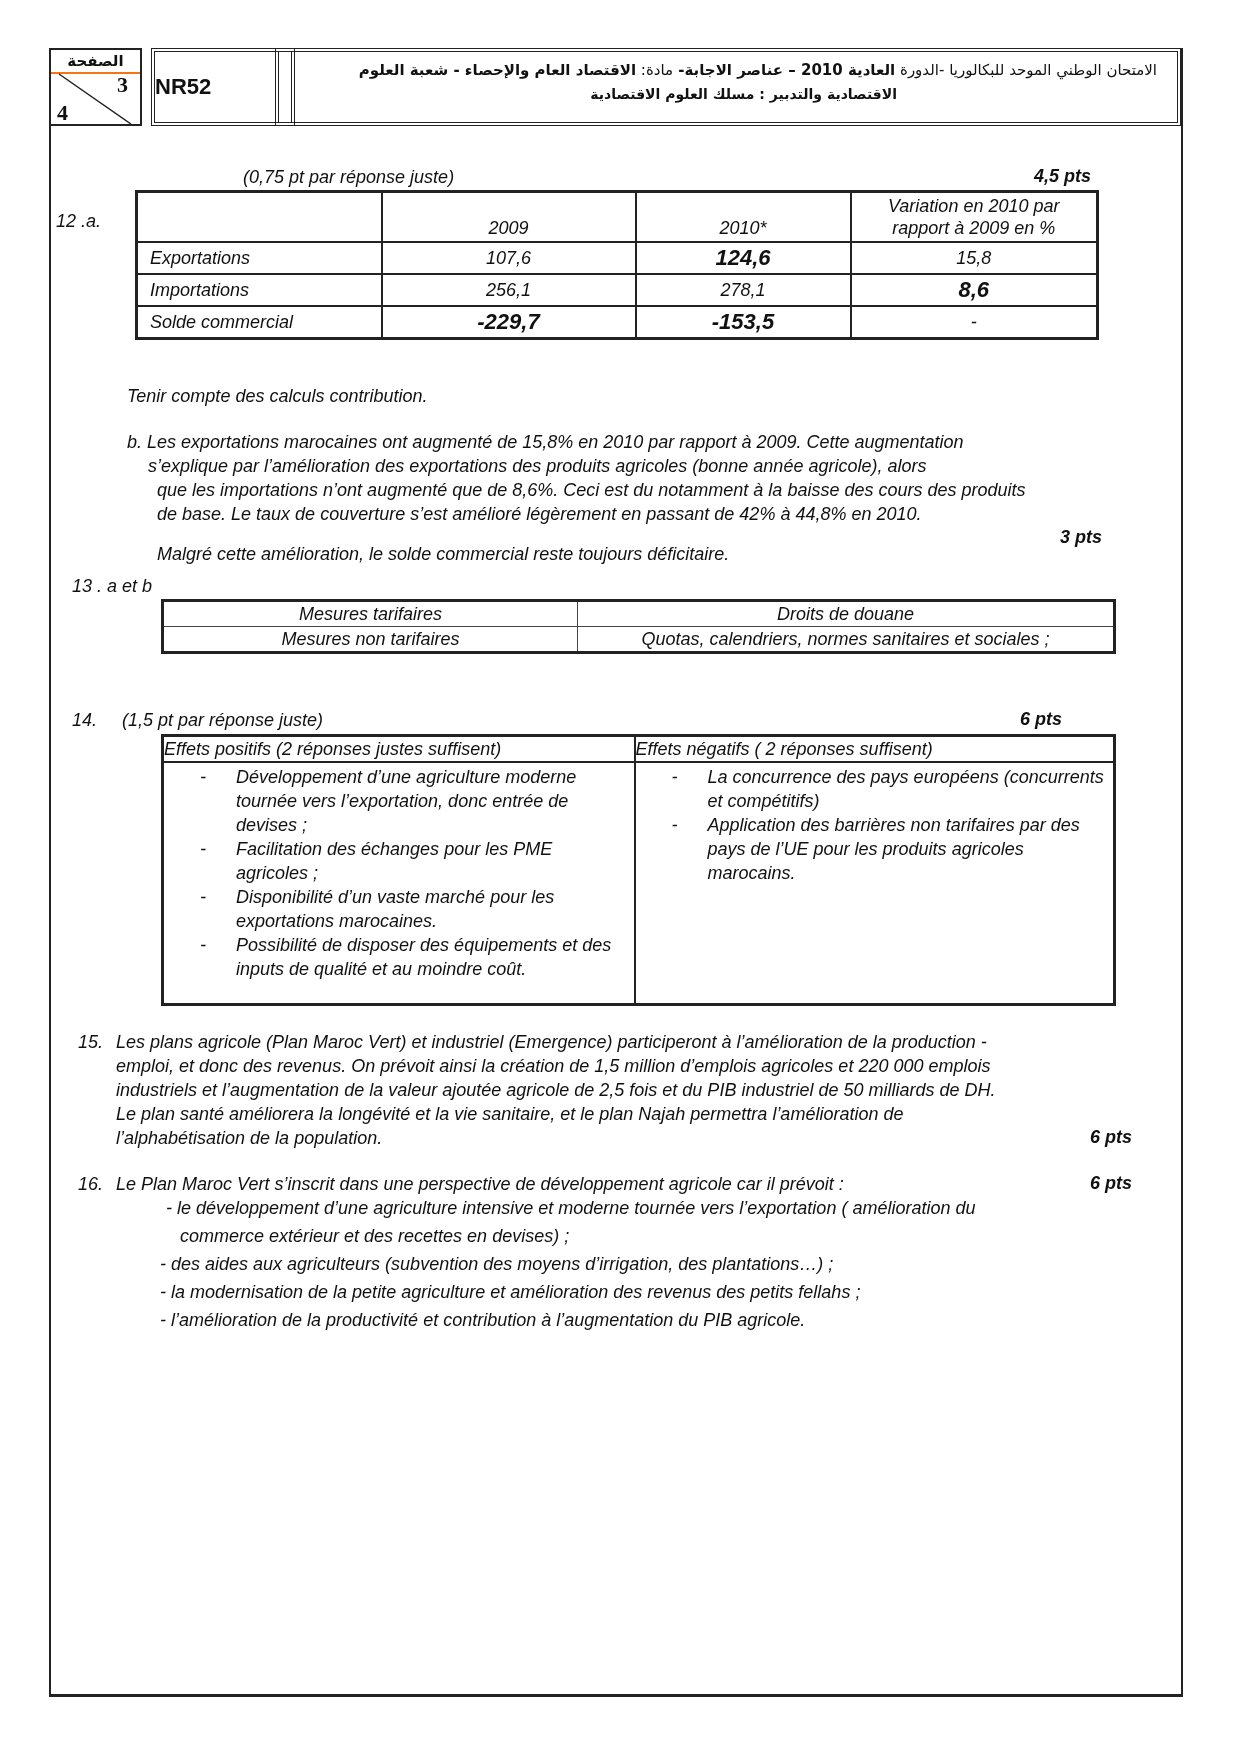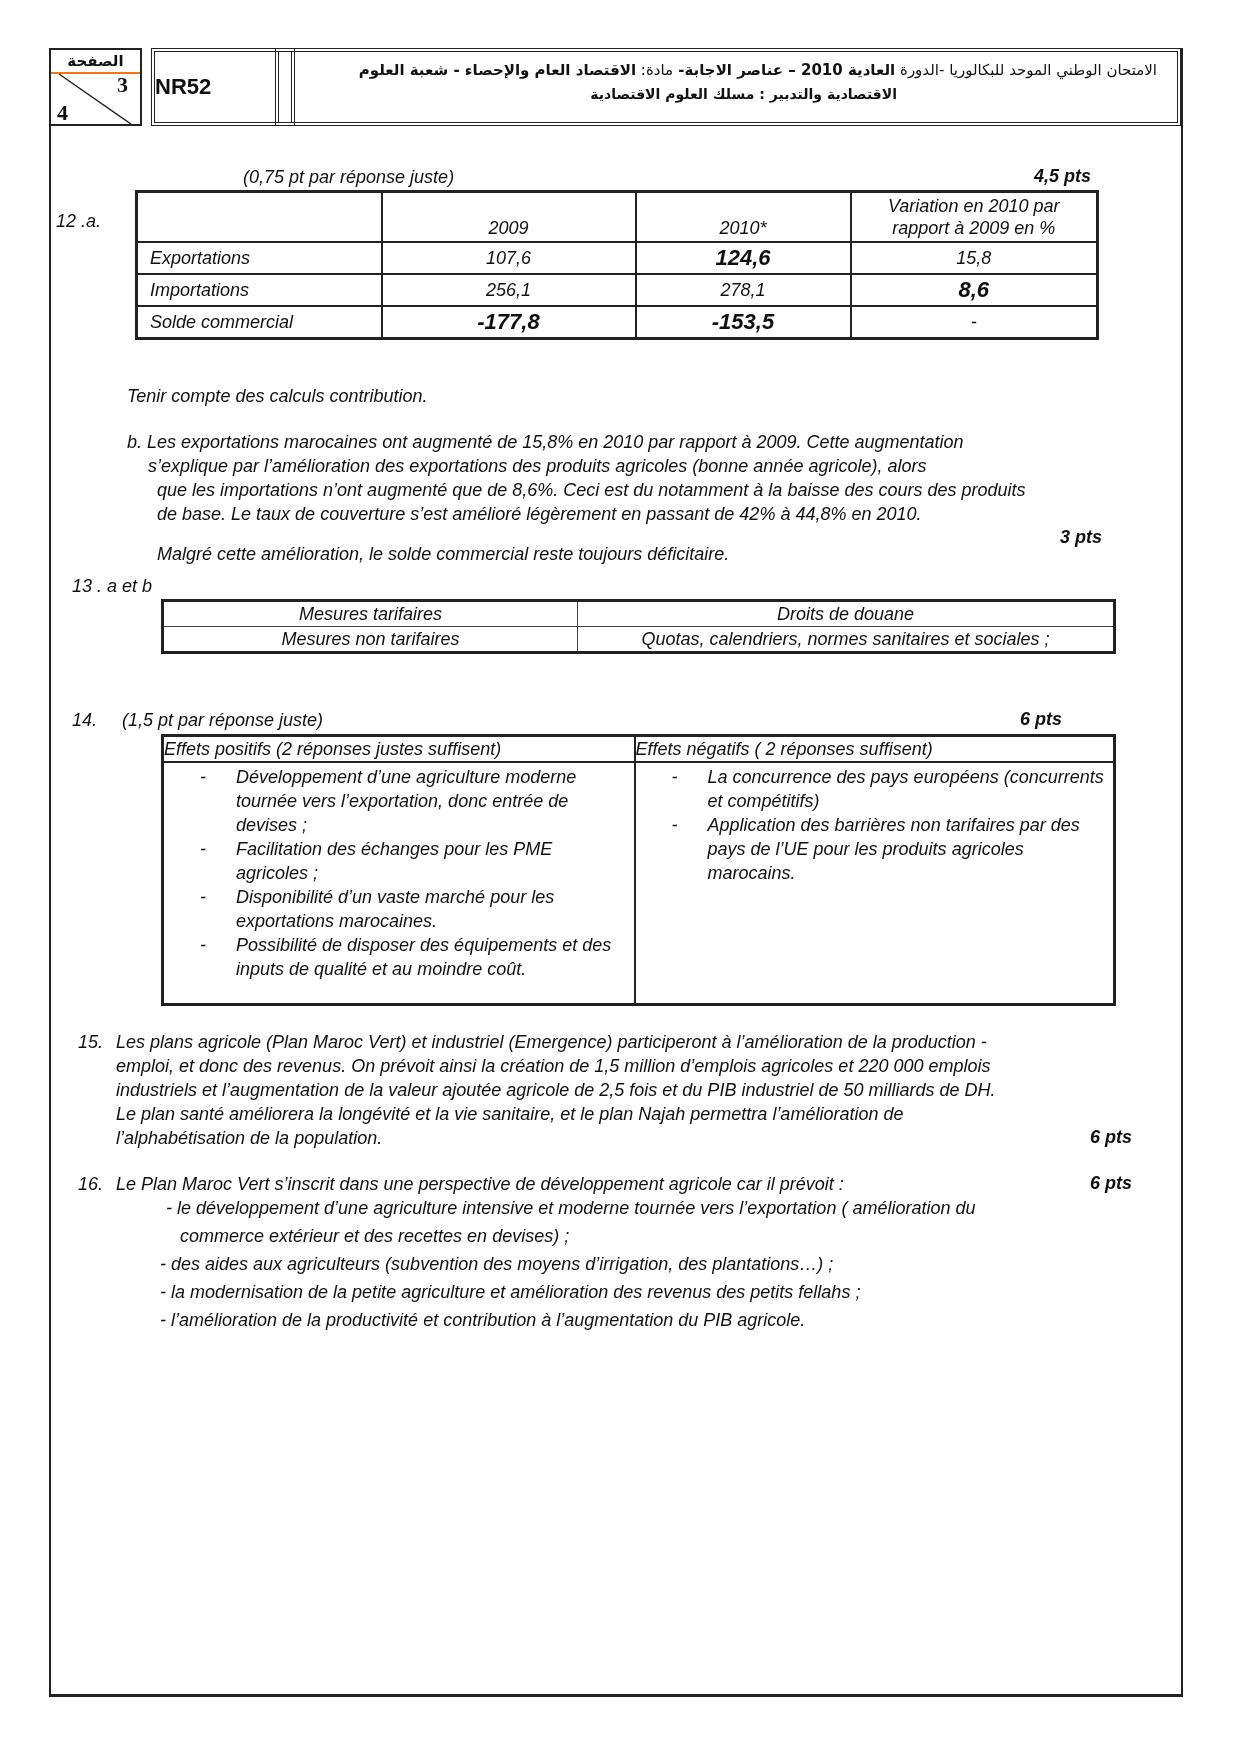--- a/index.html
+++ b/index.html
@@ -83,21 +83,21 @@
     <td>15,8</td>
   </tr>
   <tr>
     <td class="lab">Importations</td>
     <td>256,1</td>
     <td>278,1</td>
     <td class="big">8,6</td>
   </tr>
   <tr>
     <td class="lab">Solde commercial</td>
-    <td class="big">-177,8</td>
+    <td class="big">-229,7</td>
     <td class="big">-153,5</td>
     <td>-</td>
   </tr>
 </tbody>
   </table>
 
 <span class="abs txt" style="left:127px;top:384px;">Tenir compte des calculs contribution.</span>
 
 <div class="abs txt" style="left:127px;top:430px;">b. Les exportations marocaines ont augmenté de 15,8% en 2010 par rapport à 2009. Cette augmentation</div>
 <div class="abs txt" style="left:148px;top:454px;">s’explique par l’amélioration des exportations des produits agricoles (bonne année agricole), alors</div>

